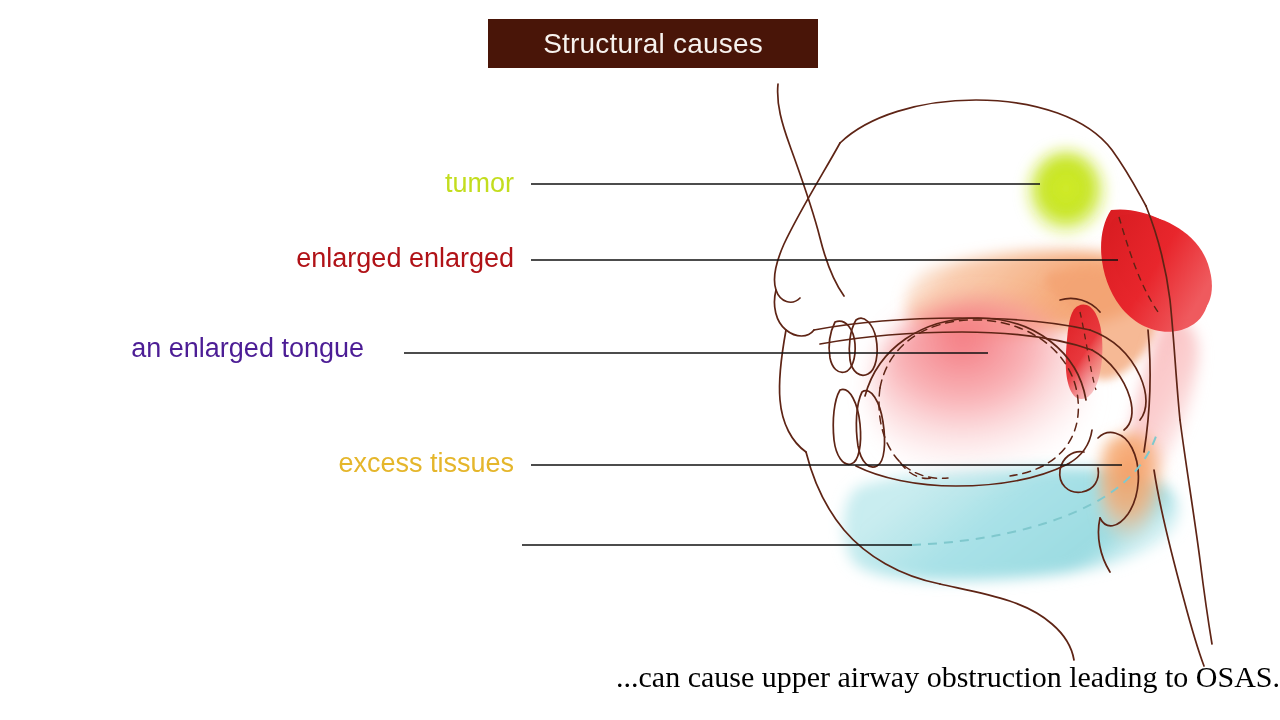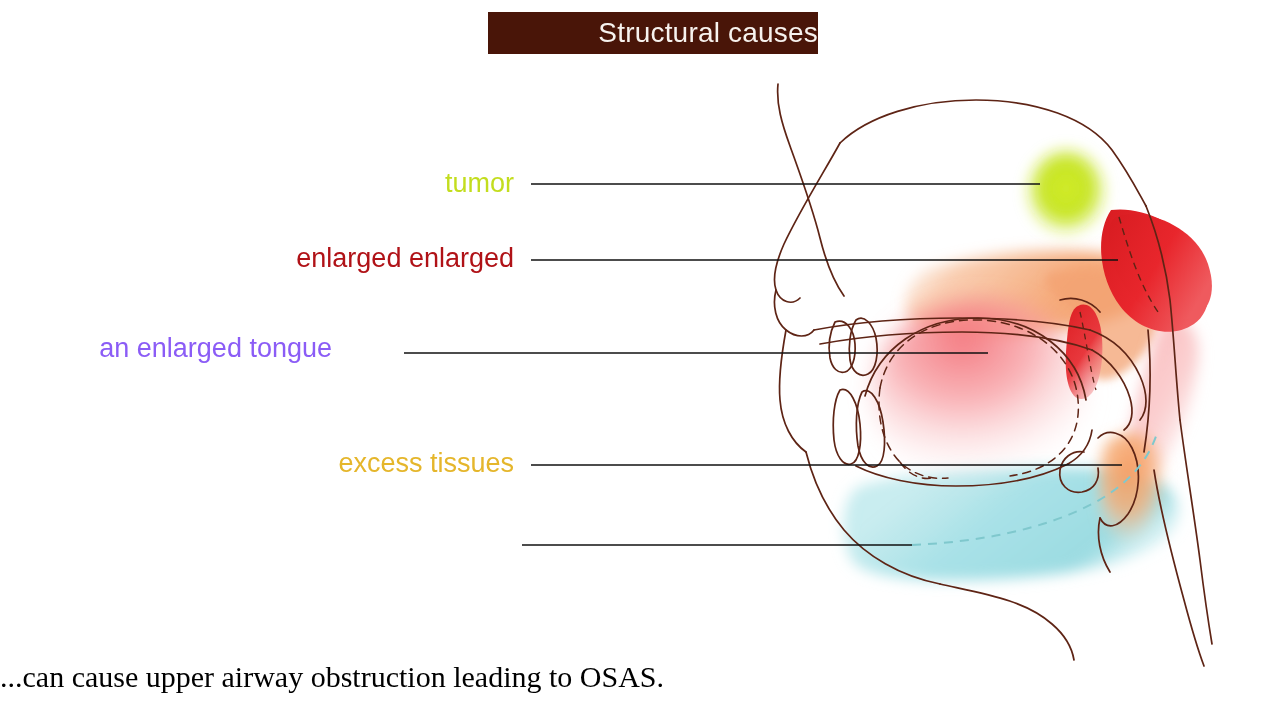--- a/index.html
+++ b/index.html
@@ -20,27 +20,27 @@
     left: 0; top: 0;
     width: 1280px;
     height: 720px;
     background: #ffffff;
   }
 
   
   #title-banner {
     position: absolute;
     left: 488px;
-    top: 12px;
+    top: 19px;
     width: 330px;
-    height: 42px;
+    height: 49px;
     background: #491508;
     display: flex;
     align-items: center;
-    justify-content: flex-end;
+    justify-content: center;
   }
   #title-banner .title-text {
     color: #f7f2ee;
     font-size: 28px;
     font-family: "Liberation Sans", sans-serif;
     font-weight: 400;
     letter-spacing: 0.2px;
     white-space: nowrap;
   }
 
@@ -49,31 +49,31 @@
     position: absolute;
     font-family: "Liberation Sans", sans-serif;
     font-size: 27px;
     font-weight: 400;
     white-space: nowrap;
     text-align: right;
     line-height: 1;
   }
   .label.l-tumor          { right: 766px; top: 170px; color: #c3dd1e; }
   .label.l-tonsils        { right: 766px; top: 245px; color: #b01217; }
-  .label.l-tongue         { right: 948px; top: 335px; color: #8b5cf6; }
+  .label.l-tongue         { right: 916px; top: 335px; color: #4c1d95; }
   .label.l-excess         { right: 766px; top: 450px; color: #e5b62b; margin-left: 8px; }
   .label.l-jaw            { right: 766px; top: 529px; color: #6cc0c2; }
 
   
   #caption {
     position: absolute;
     left: 0;
     top: 660px;
     width: 1280px;
-    text-align: left;
+    text-align: right;
     font-family: "Liberation Serif", serif;
     font-size: 30px;
     color: #000000;
     white-space: nowrap;
   }
 
   
   #art {
     position: absolute;
     left: 0; top: 0;

